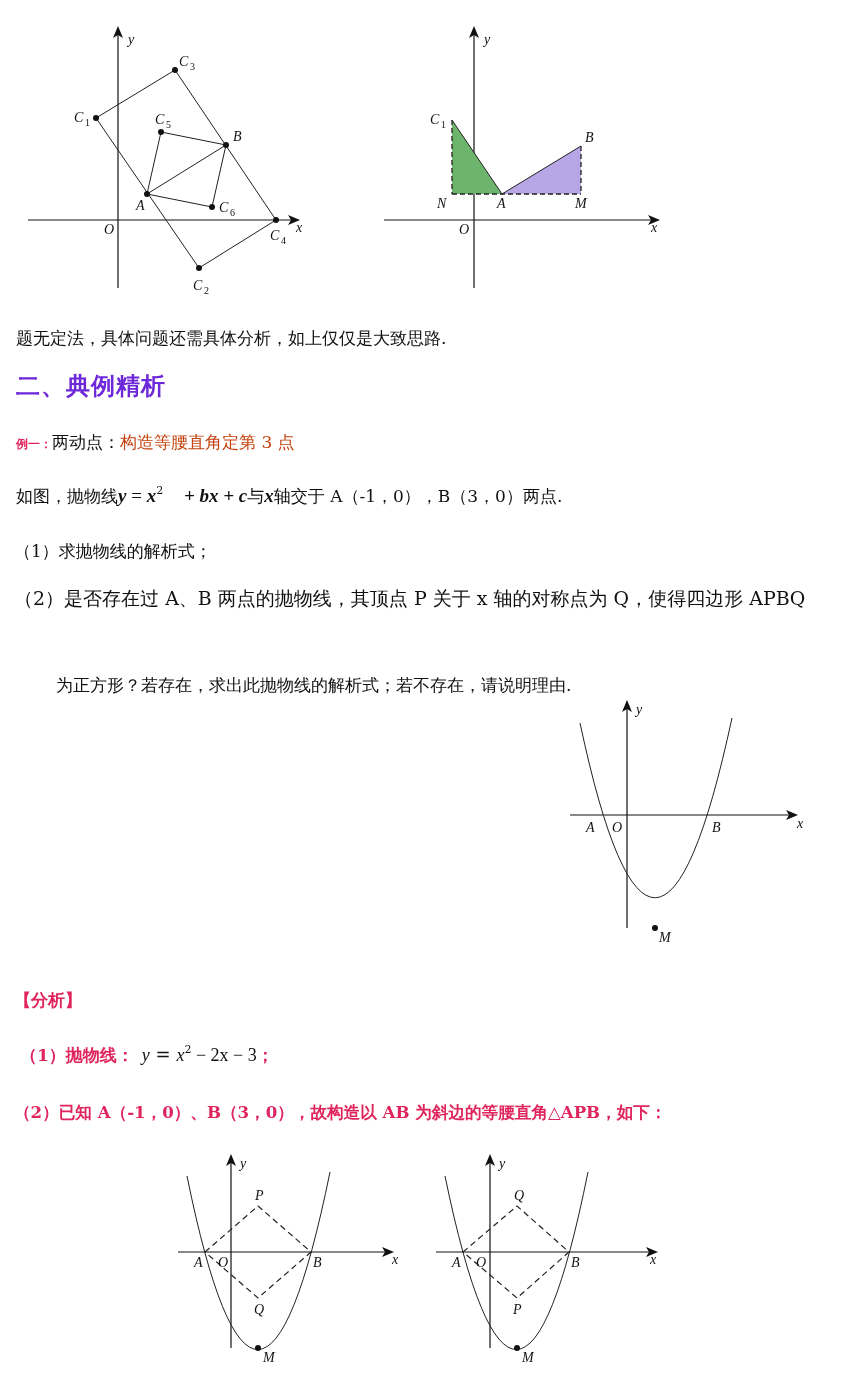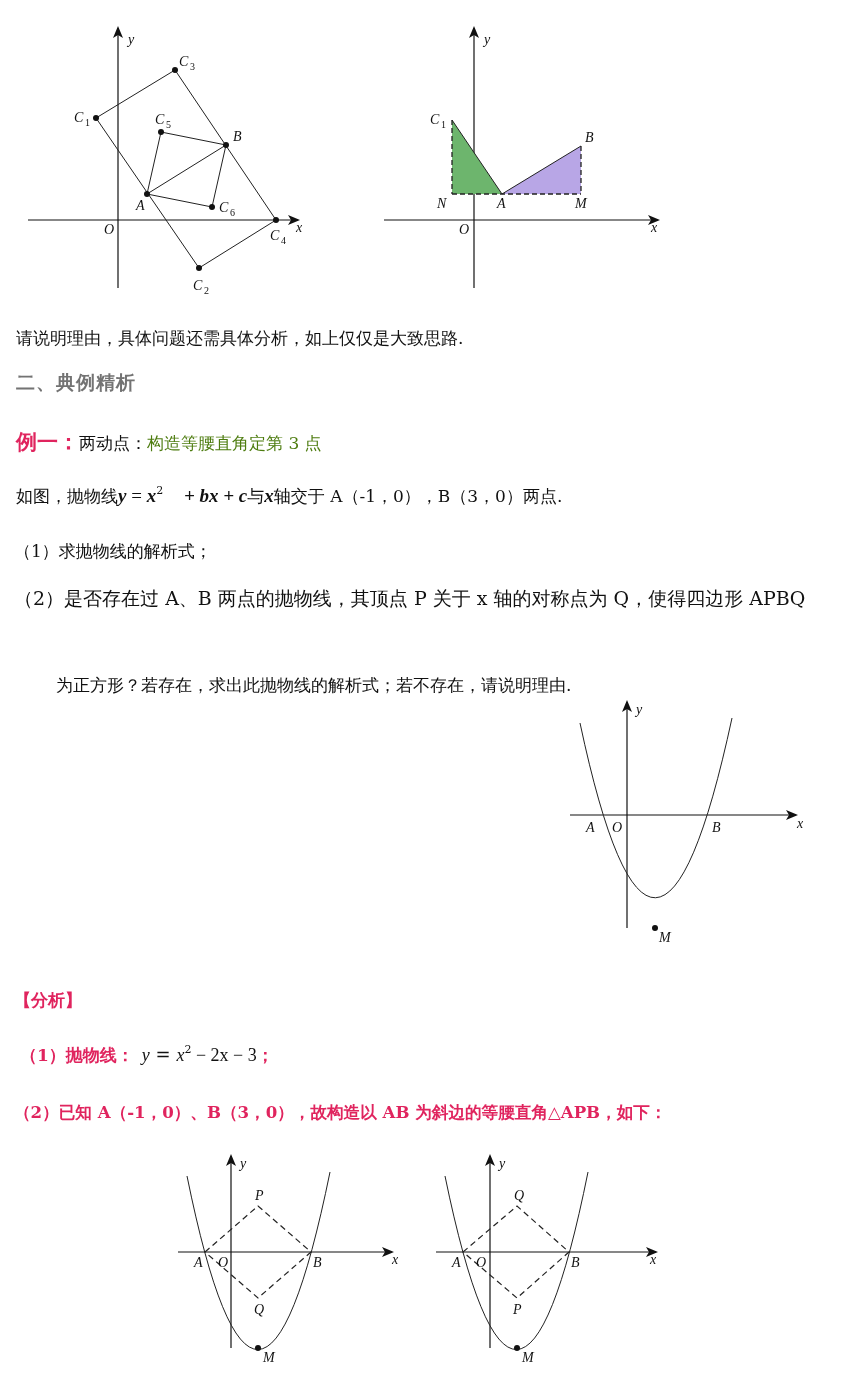--- a/index.html
+++ b/index.html
@@ -1,22 +1,22 @@
 <!DOCTYPE html>
 <html><head>
 <meta charset="utf-8">
 <style>
   html, body { margin:0; padding:0; background:#ffffff; }
   body { width:845px; height:1385px; position:relative; overflow:hidden;
          font-family:"DejaVu Serif","Liberation Serif",serif; color:#111; }
   .abs { position:absolute; }
   .txt { font-size:17px; line-height:24px; white-space:nowrap; }
   .red { color:#e0245e; }
-  .red2 { color:#4d7c0f; }
-  .h2 { font-size:19px; font-weight:bold; color:#737373; letter-spacing:1px; }
+  .red2 { color:#c2410c; }
+  .h2 { font-size:24px; font-weight:bold; color:#6d28d9; letter-spacing:1px; }
   .bold { font-weight:bold; }
   .math { font-family:"Liberation Serif","DejaVu Serif",serif; font-style:italic; }
   .mathb { font-family:"Liberation Serif","DejaVu Serif",serif; font-style:italic; font-weight:bold; }
   sup { font-size:11px; vertical-align:8px; line-height:0; }
   svg text { font-family:"Liberation Serif","DejaVu Serif",serif; font-style:italic; font-size:14px; fill:#111; }
   svg text.sub { font-size:10px; font-style:normal; }
 </style>
 </head>
 <body>
 
@@ -74,25 +74,25 @@
   <text x="281" y="232">x</text>
   <text x="89" y="234">O</text>
   <text x="127" y="208">A</text>
   <text x="215" y="142">B</text>
   <text x="60" y="124">C</text>
     <text class="sub" x="71" y="128">1</text>
   <text x="67" y="208">N</text>
   <text x="205" y="208">M</text>
 </svg>
 
-<div class="abs txt" style="left:16px;top:326px;">请说明理由，具体问题还需具体分析，如上仅仅是大致思路.</div>
+<div class="abs txt" style="left:16px;top:326px;">题无定法，具体问题还需具体分析，如上仅仅是大致思路.</div>
 <div class="abs h2" style="left:16px;top:370px;">二、典例精析</div>
 
 <div class="abs txt" style="left:16px;top:430px;">
-  <span class="red bold" style="font-size:21px;">例一：</span><span>两动点：</span><span class="red2">构造等腰直角定第 3 点</span>
+  <span class="red bold" style="font-size:12px;">例一：</span><span>两动点：</span><span class="red2">构造等腰直角定第 3 点</span>
 </div>
 
 <div class="abs txt" style="left:16px;top:484px;">
   <span>如图，抛物线</span><span class="mathb" style="font-size:19px;">y</span><span class="math" style="font-size:19px;font-style:normal;"> = </span><span class="mathb" style="font-size:19px;">x</span><sup>2</sup><span class="mathb" style="font-size:19px;margin-left:16px;"> + bx + c</span><span>与</span><span class="mathb" style="font-size:19px;">x</span><span>轴交于 A（-1，0），B（3，0）两点.</span>
 </div>
 
 <div class="abs txt" style="left:14px;top:539px;">（1）求抛物线的解析式；</div>
 <div class="abs txt" style="left:14px;top:586px;font-size:19px;">（2）是否存在过 A、B 两点的抛物线，其顶点 P 关于 x 轴的对称点为 Q，使得四边形 APBQ</div>
 <div class="abs txt" style="left:56px;top:633px;margin-top:40px;">为正方形？若存在，求出此抛物线的解析式；若不存在，请说明理由.</div>
 

